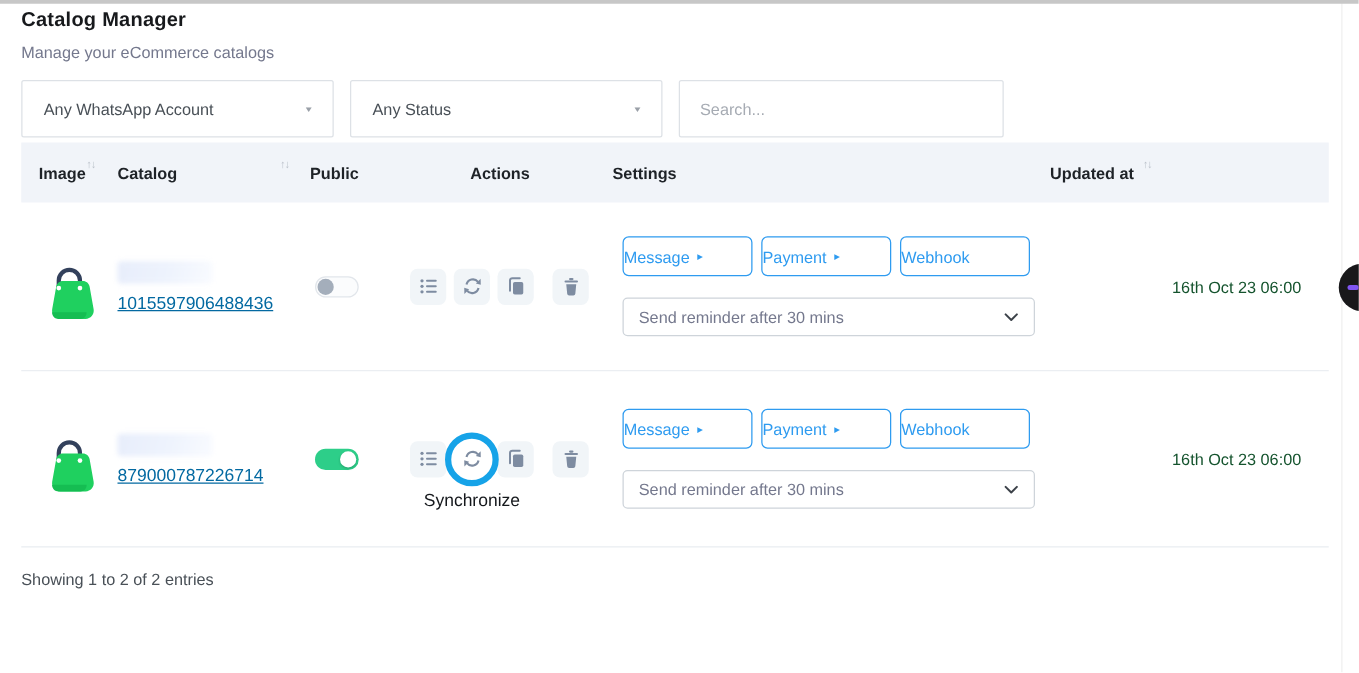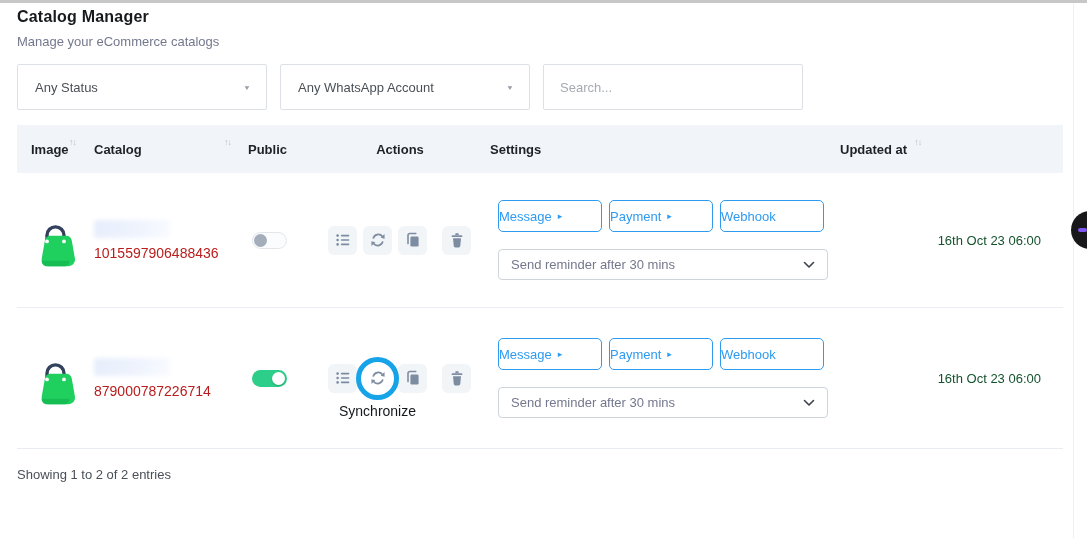--- a/index.html
+++ b/index.html
@@ -27,21 +27,21 @@
   .search-input {
     width:260px; height:46px; border:1px solid #dde1e6; border-radius:2px;
     padding:12px 16px; font-size:13px; color:#495057; outline:none;
     font-family:"Liberation Sans", sans-serif;
   }
   .search-input::placeholder { color:#a6abb3; }
 
   
   .thead {
     display:flex; align-items:center; height:48px; background:#f1f4f9;
-    font-size:13px; font-weight:700; color:#1e2227; margin-top:15px;
+    font-size:13px; font-weight:700; color:#1e2227; margin-top:4px;
   }
   .col-image { width:63px; }
   .col-catalog { width:155px; }
   .col-public { width:85px; }
   .col-actions { width:160px; }
   .col-settings { width:360px; }
   .col-updated { flex:1; }
   .th { display:flex; align-items:center; }
   .th.col-image { padding-left:14px; }
   .th.col-catalog { padding-left:14px; }
@@ -62,21 +62,21 @@
   .td.col-actions { padding-left:8px; gap:6px; }
   .td.col-settings { padding-left:18px; }
   .td.col-updated { justify-content:flex-end; padding-right:22px; font-size:13px; color:#14532d; }
 
   .catalog-stack { display:flex; flex-direction:column; }
   .name-blur {
     width:76px; height:18px; border-radius:3px; margin-bottom:7px;
     background:linear-gradient(105deg,#e7edfb 0%,#eef3fd 55%,#f9fbff 100%);
     filter:blur(2px);
   }
-  .catalog-id { font-size:14px; color:#b91c1c; }
+  .catalog-id { font-size:14px; color:#0369a1;text-decoration:underline; }
 
   .toggle { width:35px; height:17px; border-radius:9px; position:relative; cursor:pointer; }
   .toggle.off { background:#fbfcfd; border:1px solid #e2e6eb; }
   .toggle.off .knob { position:absolute; left:1px; top:1px; width:13px; height:13px; border-radius:50%; background:#a4aebb; }
   .toggle.on { background:#2dce89; }
   .toggle.on .knob { position:absolute; right:2px; top:2px; width:13px; height:13px; border-radius:50%; background:#fff; box-shadow:0 1px 2px rgba(0,0,0,.2); }
 
   .icon-btn {
     width:29px; height:29px; border-radius:6px; background:#f1f5f8;
     display:flex; align-items:center; justify-content:center; cursor:pointer; border:none;
@@ -176,25 +176,25 @@
 <div class="top-edge"></div>
 <div class="right-edge-line"></div>
 
 <div class="page">
 
   <div class="page-title">Catalog Manager</div>
   <div class="page-subtitle">Manage your eCommerce catalogs</div>
 
   <div class="filters">
     <div class="select-box">
+      <span>Any WhatsApp Account</span>
+      <span class="caret">▼</span>
+    </div>
+    <div class="select-box">
       <span>Any Status</span>
-      <span class="caret">▼</span>
-    </div>
-    <div class="select-box">
-      <span>Any WhatsApp Account</span>
       <span class="caret">▼</span>
     </div>
     <input class="search-input" type="text" placeholder="Search..." style="">
   </div>
 
   <div class="thead">
     <div class="th col-image">
       <span>Image</span>
       <span class="sort">↑↓</span>
     </div>

